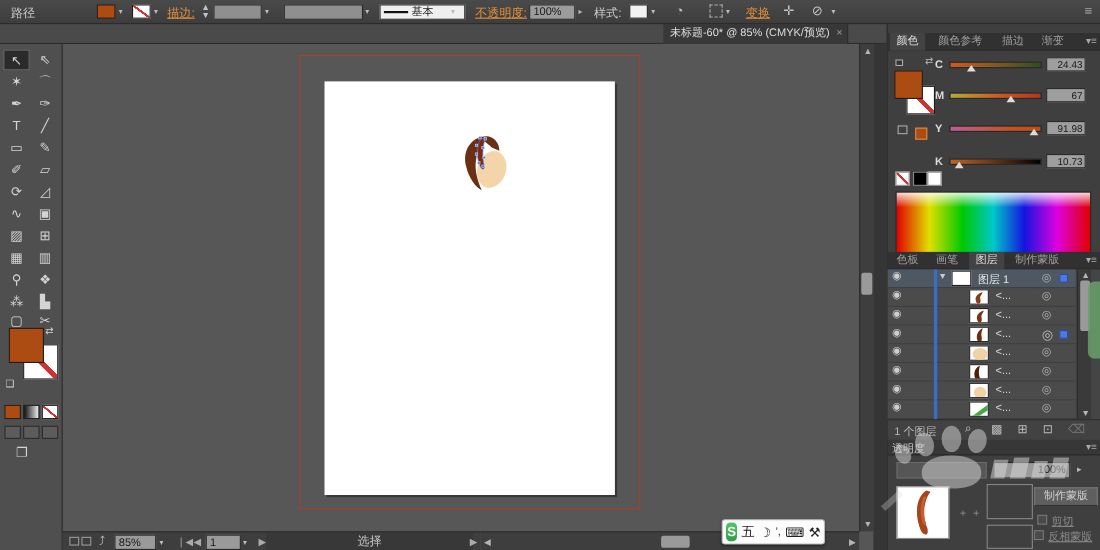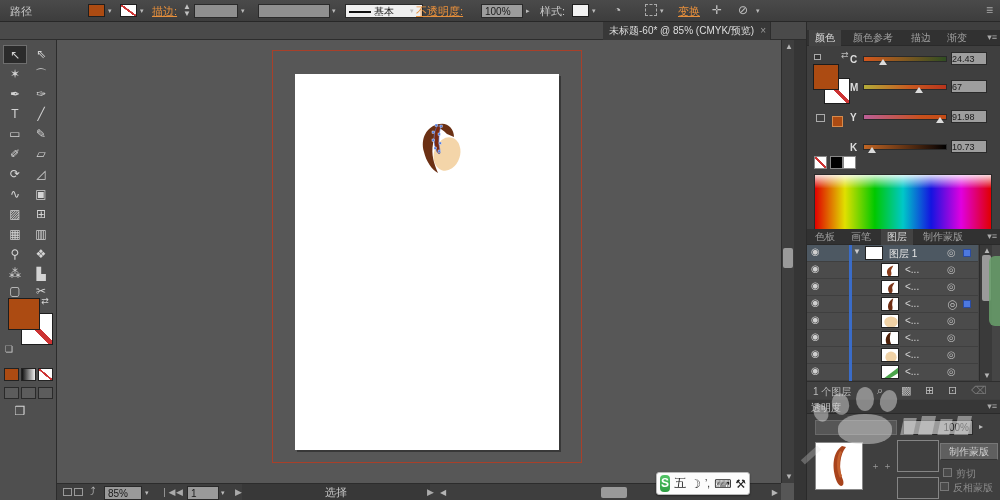--- a/index.html
+++ b/index.html
@@ -66,42 +66,42 @@
   .ptab { position:absolute; top:0; height:16px; line-height:15px; padding:0 6px; font-size:10px; color:#9f9f9f; cursor:pointer; }
   .ptab.active { background:#434343; color:#dedede; }
   .pmenu { position:absolute; right:4px; top:2px; font-size:9px; color:#aaa; cursor:pointer; }
 
   
   .slider-label { position:absolute; font-size:10px; font-weight:bold; color:#ddd; width:10px; }
   .slider-track { position:absolute; width:84px; height:6px; border:1px solid #2a2a2a; }
   .slider-thumb { position:absolute; top:3px; width:0; height:0; border-left:4px solid transparent;
                   border-right:4px solid transparent; border-bottom:6px solid #dcdcdc; cursor:pointer; }
   .slider-val { position:absolute; width:36px; height:13px; background:#9e9e9e; border:1px solid #2a2a2a;
-                color:#1a1a1a; font-size:9px; line-height:12px; text-align:left; padding-right:2px; }
+                color:#1a1a1a; font-size:9px; line-height:12px; text-align:right; padding-right:2px; }
   #spectrum { position:absolute; left:7px; top:128px; width:178px; height:77px; border:1px solid #2a2a2a;
     background:
       linear-gradient(to bottom, rgba(255,255,255,.85), rgba(255,255,255,0) 18%, rgba(0,0,0,0) 82%, rgba(0,0,0,.85)),
       linear-gradient(to right,#e00000,#e0e000 17%,#00c800 34%,#00c8c8 50%,#1414e0 66%,#e000e0 83%,#e00000); cursor:crosshair; }
 
   
   .lrow { position:absolute; left:0; width:171px; height:17px; background:#4b4b4b; border-bottom:1px solid #3f3f3f; cursor:pointer; }
   .lrow.sel { background:#4d5862; }
   .leye { position:absolute; left:4px; top:1px; font-size:10px; color:#cfcfcf; }
   .ltri { position:absolute; left:46px; top:2px; font-size:8px; color:#ccc; }
   .lthumb { position:absolute; top:1px; width:18px; height:14px; background:#fff; border:1px solid #222; overflow:hidden; }
   .lname { position:absolute; top:2px; font-size:10px; color:#d5d5d5; white-space:nowrap; }
   .ltarget { position:absolute; left:140px; top:2px; font-size:10px; color:#bbb; }
   .lselsq { position:absolute; left:156px; top:4px; width:8px; height:8px; background:#4d79e0; border:1px solid #2a4ba0; }
   .lcol-line { position:absolute; top:0; width:1px; height:136px; background:#3a3a3a; }
 
   
   .tp-btn { position:absolute; background:#5f5f5f; border:1px solid #777; border-bottom-color:#333;
             color:#cfcfcf; font-size:10px; text-align:center; cursor:pointer; }
   .tp-check { position:absolute; width:9px; height:9px; border:1px solid #777; background:#4a4a4a; }
-  .tp-gray { color:#8a8a8a; font-size:10px; position:absolute; }
+  .tp-gray { color:#8a8a8a; font-size:10px; position:absolute;text-decoration:underline; }
 
   
   .wm { position:absolute; background:#d9d9d9; opacity:.5; z-index:40; pointer-events:none; }
   .wm-toe { border-radius:50%; }
   .wm-glyph { transform:skewX(-12deg); }
 
   
   #ime { left:656px; top:472px; width:94px; height:23px; background:#fcfcfc; border:1px solid #b9b9b9;
          border-radius:3px; z-index:50; display:flex; align-items:center; gap:4px; padding:0 3px;
          box-shadow:0 1px 2px rgba(0,0,0,.4); }
@@ -124,21 +124,21 @@
     <span class="swatchbox" style="left:120px; background:linear-gradient(to top right, transparent 44%, #c33 45%, #c33 55%, transparent 56%), #fff"></span>
     <span class="dd-arrow" style="left:140px">▾</span>
     <span class="tb-link" style="left:152px">描边:</span>
     <span class="tb-icon" style="left:183px; font-size:8px; line-height:7px">▲<br>▼</span>
     <span class="field" style="left:194px; width:44px"></span>
     <span class="dd-arrow" style="left:241px">▾</span>
     <span class="field" style="left:258px; width:72px"></span>
     <span class="dd-arrow" style="left:332px">▾</span>
     <span class="field" style="left:345px; width:78px; background:#efefef"><span style="display:inline-block;width:22px;height:2px;background:#111;vertical-align:middle;margin-right:3px"></span><span>基本</span></span>
     <span class="dd-arrow" style="left:410px">▾</span>
-    <span class="tb-link" style="left:416px">不透明度:</span>
+    <span class="tb-link" style="left:432px">不透明度:</span>
     <span class="field" style="left:481px; width:42px; background:#9c9c9c">100%</span>
     <span class="dd-arrow" style="left:526px">▸</span>
     <span class="tb-label" style="left:540px">样式:</span>
     <span class="swatchbox" style="left:572px; background:#f2f2f2"></span>
     <span class="dd-arrow" style="left:592px">▾</span>
     <span class="tb-icon" style="left:614px">◔</span>
     <span class="swatchbox" style="left:645px; width:12px; height:12px; background:none; border:1px dashed #aaa"></span>
     <span class="dd-arrow" style="left:660px">▾</span>
     <span class="tb-link" style="left:678px">变换</span>
     <span class="tb-icon" style="left:712px">✛</span>

